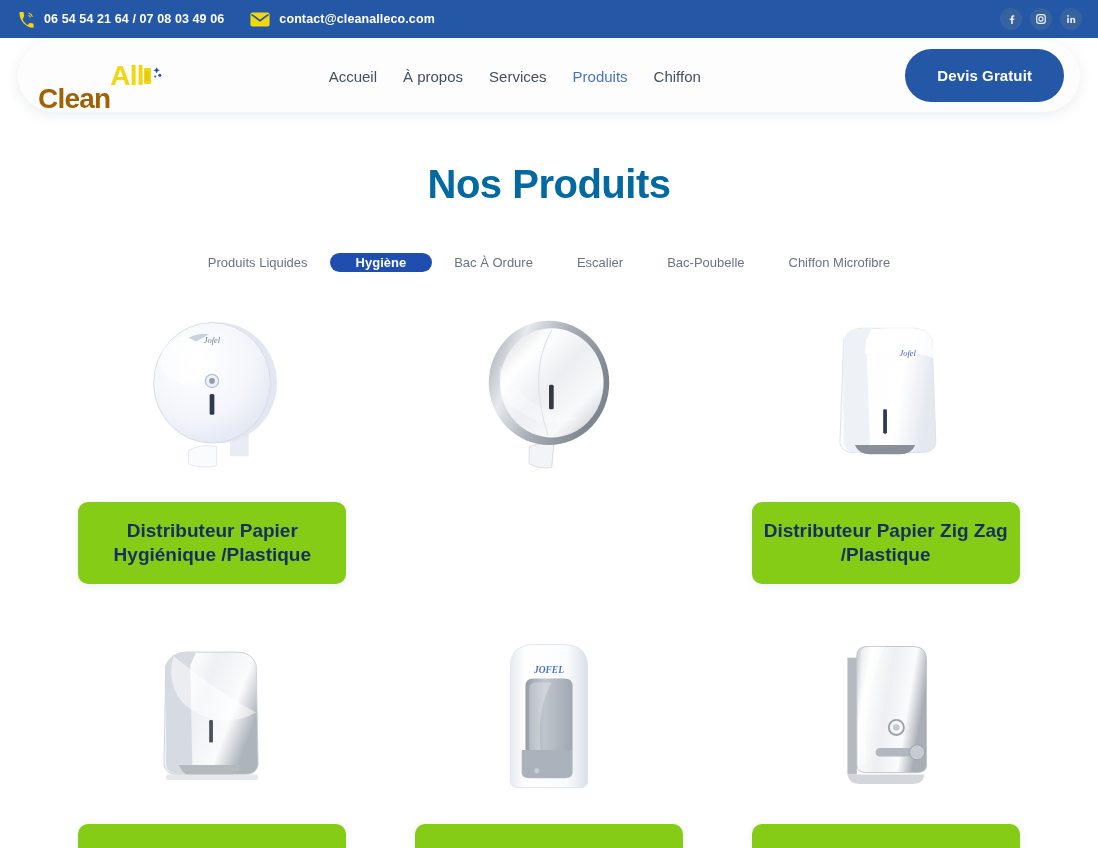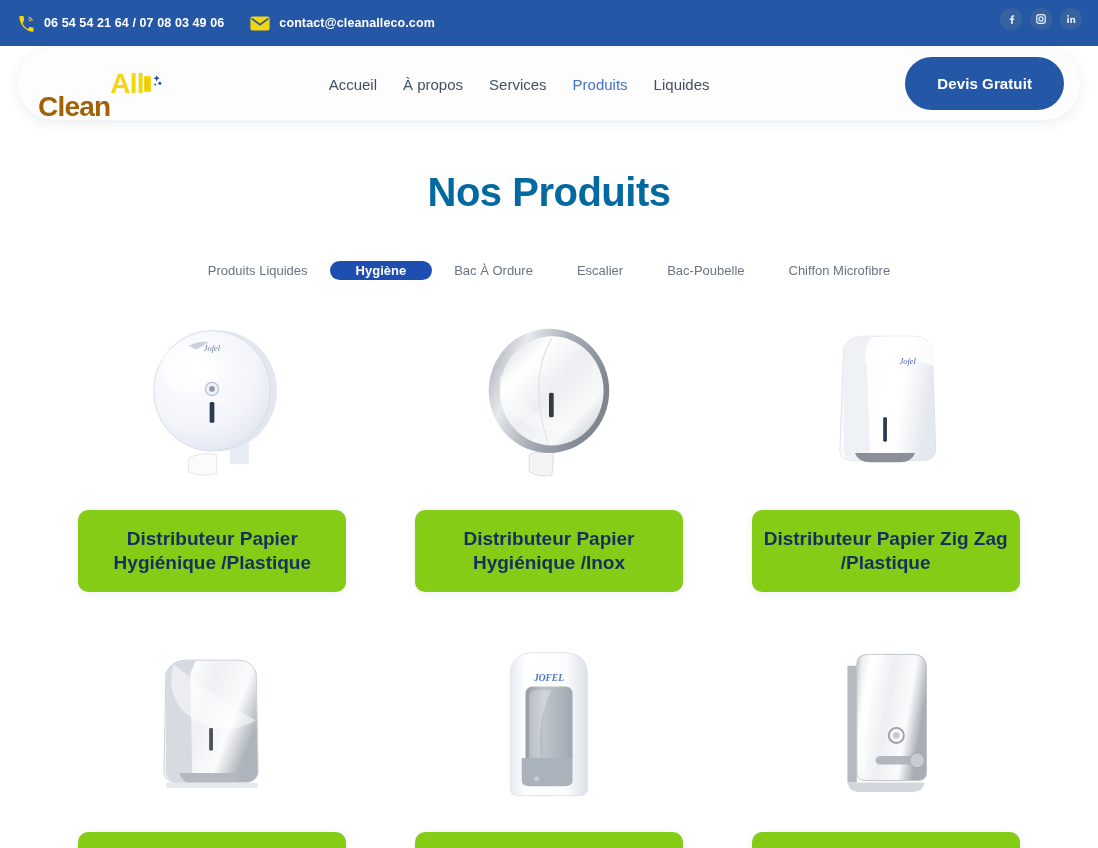--- a/index.html
+++ b/index.html
@@ -7,21 +7,21 @@
   html, body {
     width: 1098px;
     height: 848px;
     overflow: hidden;
     background: #ffffff;
     font-family: "Liberation Sans", sans-serif;
   }
 
   
   .topbar {
-    height: 46px;
+    height: 38px;
     background: #2557a7;
     display: flex;
     align-items: center;
     padding: 0 35px 0 18px;
     position: relative;
   }
   .topbar-left { display: flex; align-items: center; gap: 26px; }
   .contact-item { display: flex; align-items: center; gap: 9px; }
   .contact-text {
     color: #ffffff;
@@ -255,21 +255,21 @@
           <circle cx="12.2" cy="15.6" r="1" fill="#2b4eaa"></circle>
         </svg>
       </span>
     </div>
 
     <nav class="nav">
       <span class="nav-item">Accueil</span>
       <span class="nav-item">À propos</span>
       <span class="nav-item">Services</span>
       <span class="nav-item active">Produits</span>
-      <span class="nav-item">Liquides</span>
+      <span class="nav-item">Chiffon</span>
     </nav>
 
     <button class="cta-button">Devis Gratuit</button>
   </div>
 </div>
 
 <h1 class="page-title">Nos Produits</h1>
 
 <div class="filters">
   <span class="filter-tab">Produits Liquides</span>
@@ -329,23 +329,20 @@
           </linearGradient>
         </defs>
         <path d="M64 144 q12 -6 26 -2 l-2 24 q-14 2 -24 -4z" fill="#f2f4f6" stroke="#d8dbe0" stroke-width="1"></path>
         <ellipse cx="85" cy="76" rx="64" ry="66" fill="url(#s2r)"></ellipse>
         <ellipse cx="88" cy="76" rx="55" ry="58" fill="url(#s2)"></ellipse>
         <path d="M33 58 q28 50 84 56 q-38 14 -72 -14 q-16 -18 -12 -42z" fill="#ffffff" opacity="0.35"></path>
         <path d="M88 20 q-26 44 -4 112" fill="none" stroke="#dfe2e6" stroke-width="1.2"></path>
         <rect x="85" y="78" width="5" height="26" rx="1.6" fill="#33393f"></rect>
       </svg>
     </div>
-    <div class="product-card">
-      <div class="product-title">Distributeur Papier Hygiénique /Inox</div>
-    </div>
   </div>
 
   <div class="product">
     <div class="product-image">
       <svg viewBox="0 0 170 180" width="160" height="176">
         <defs>
           <linearGradient id="w3" x1="0" y1="0" x2="1" y2="0.2">
             <stop offset="0%" stop-color="#e7eaf0"></stop>
             <stop offset="18%" stop-color="#fdfdfe"></stop>
             <stop offset="70%" stop-color="#ffffff"></stop>

